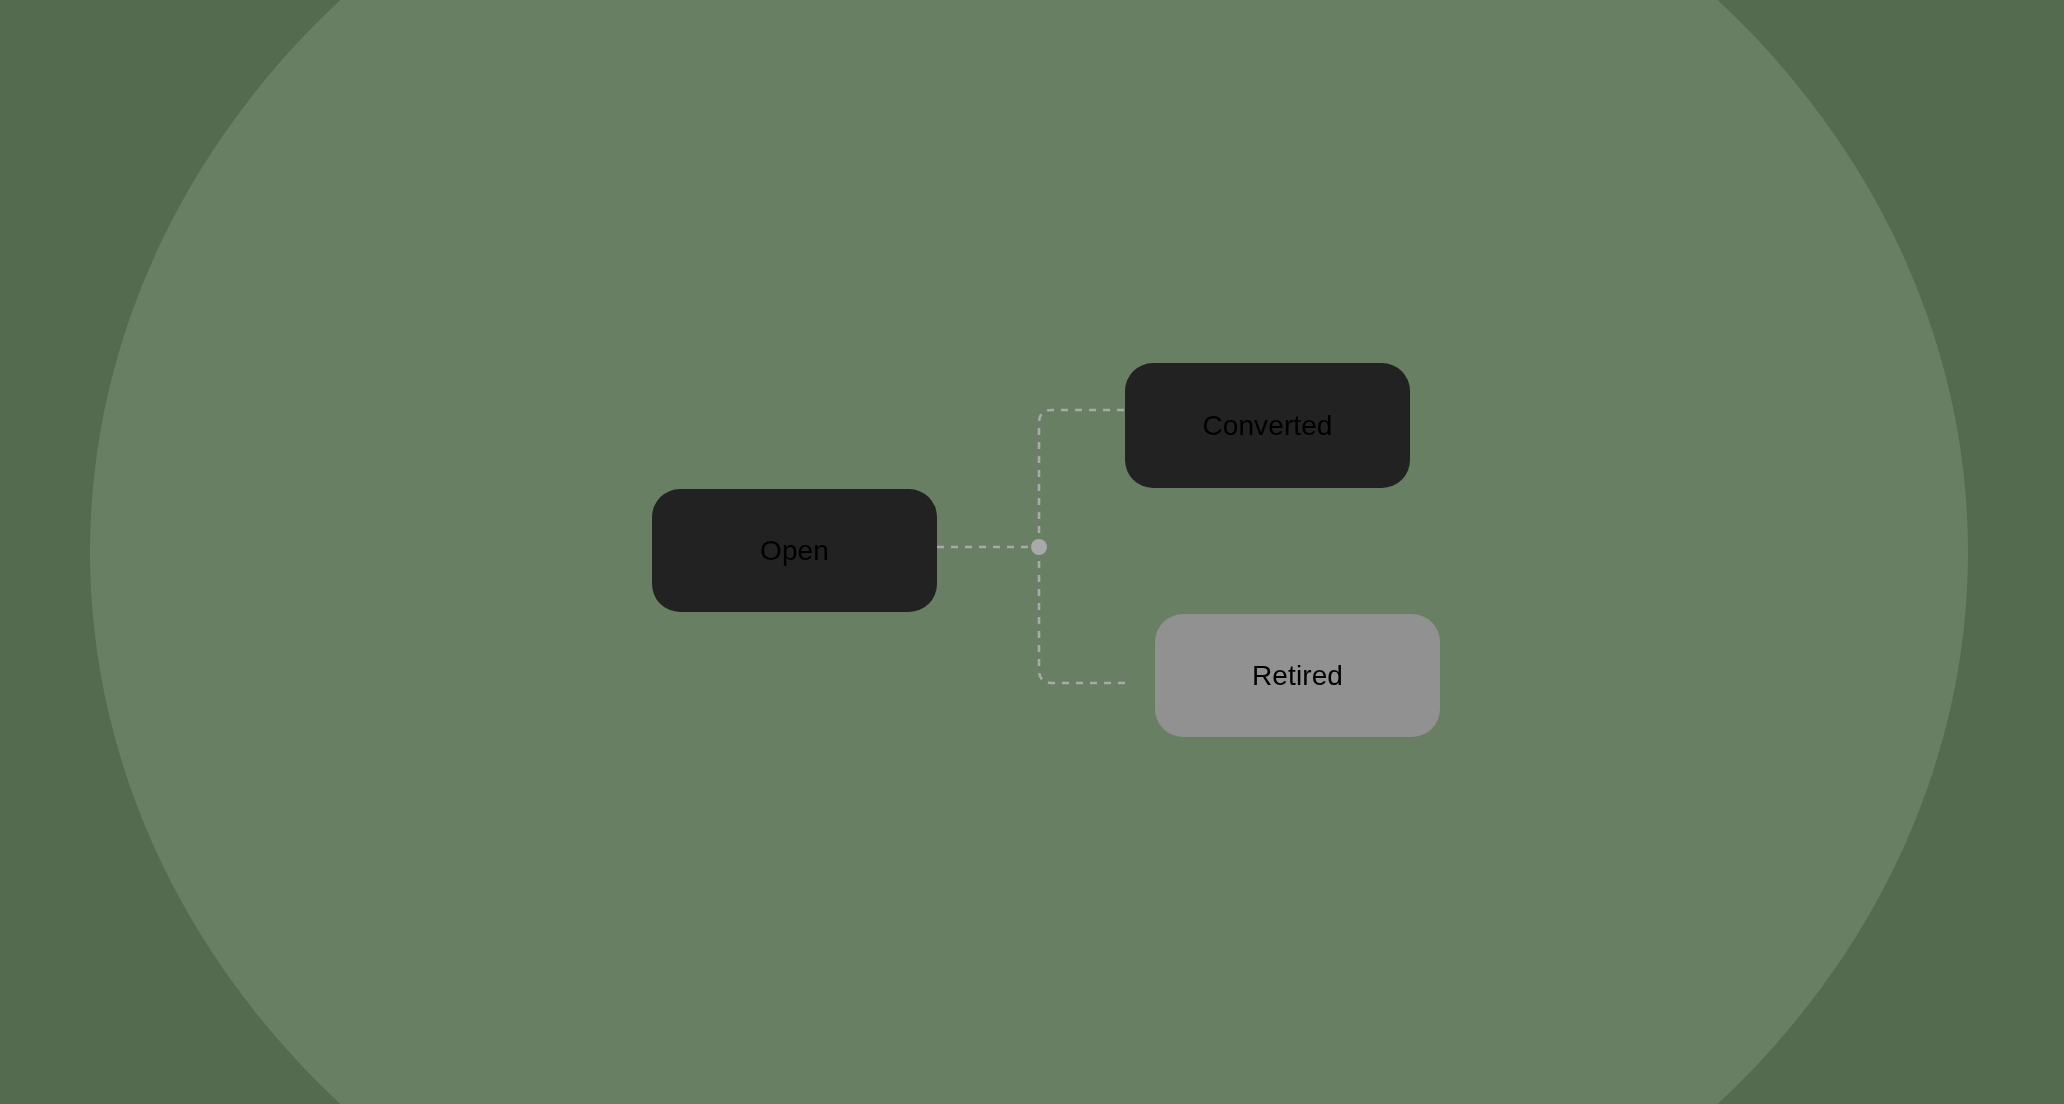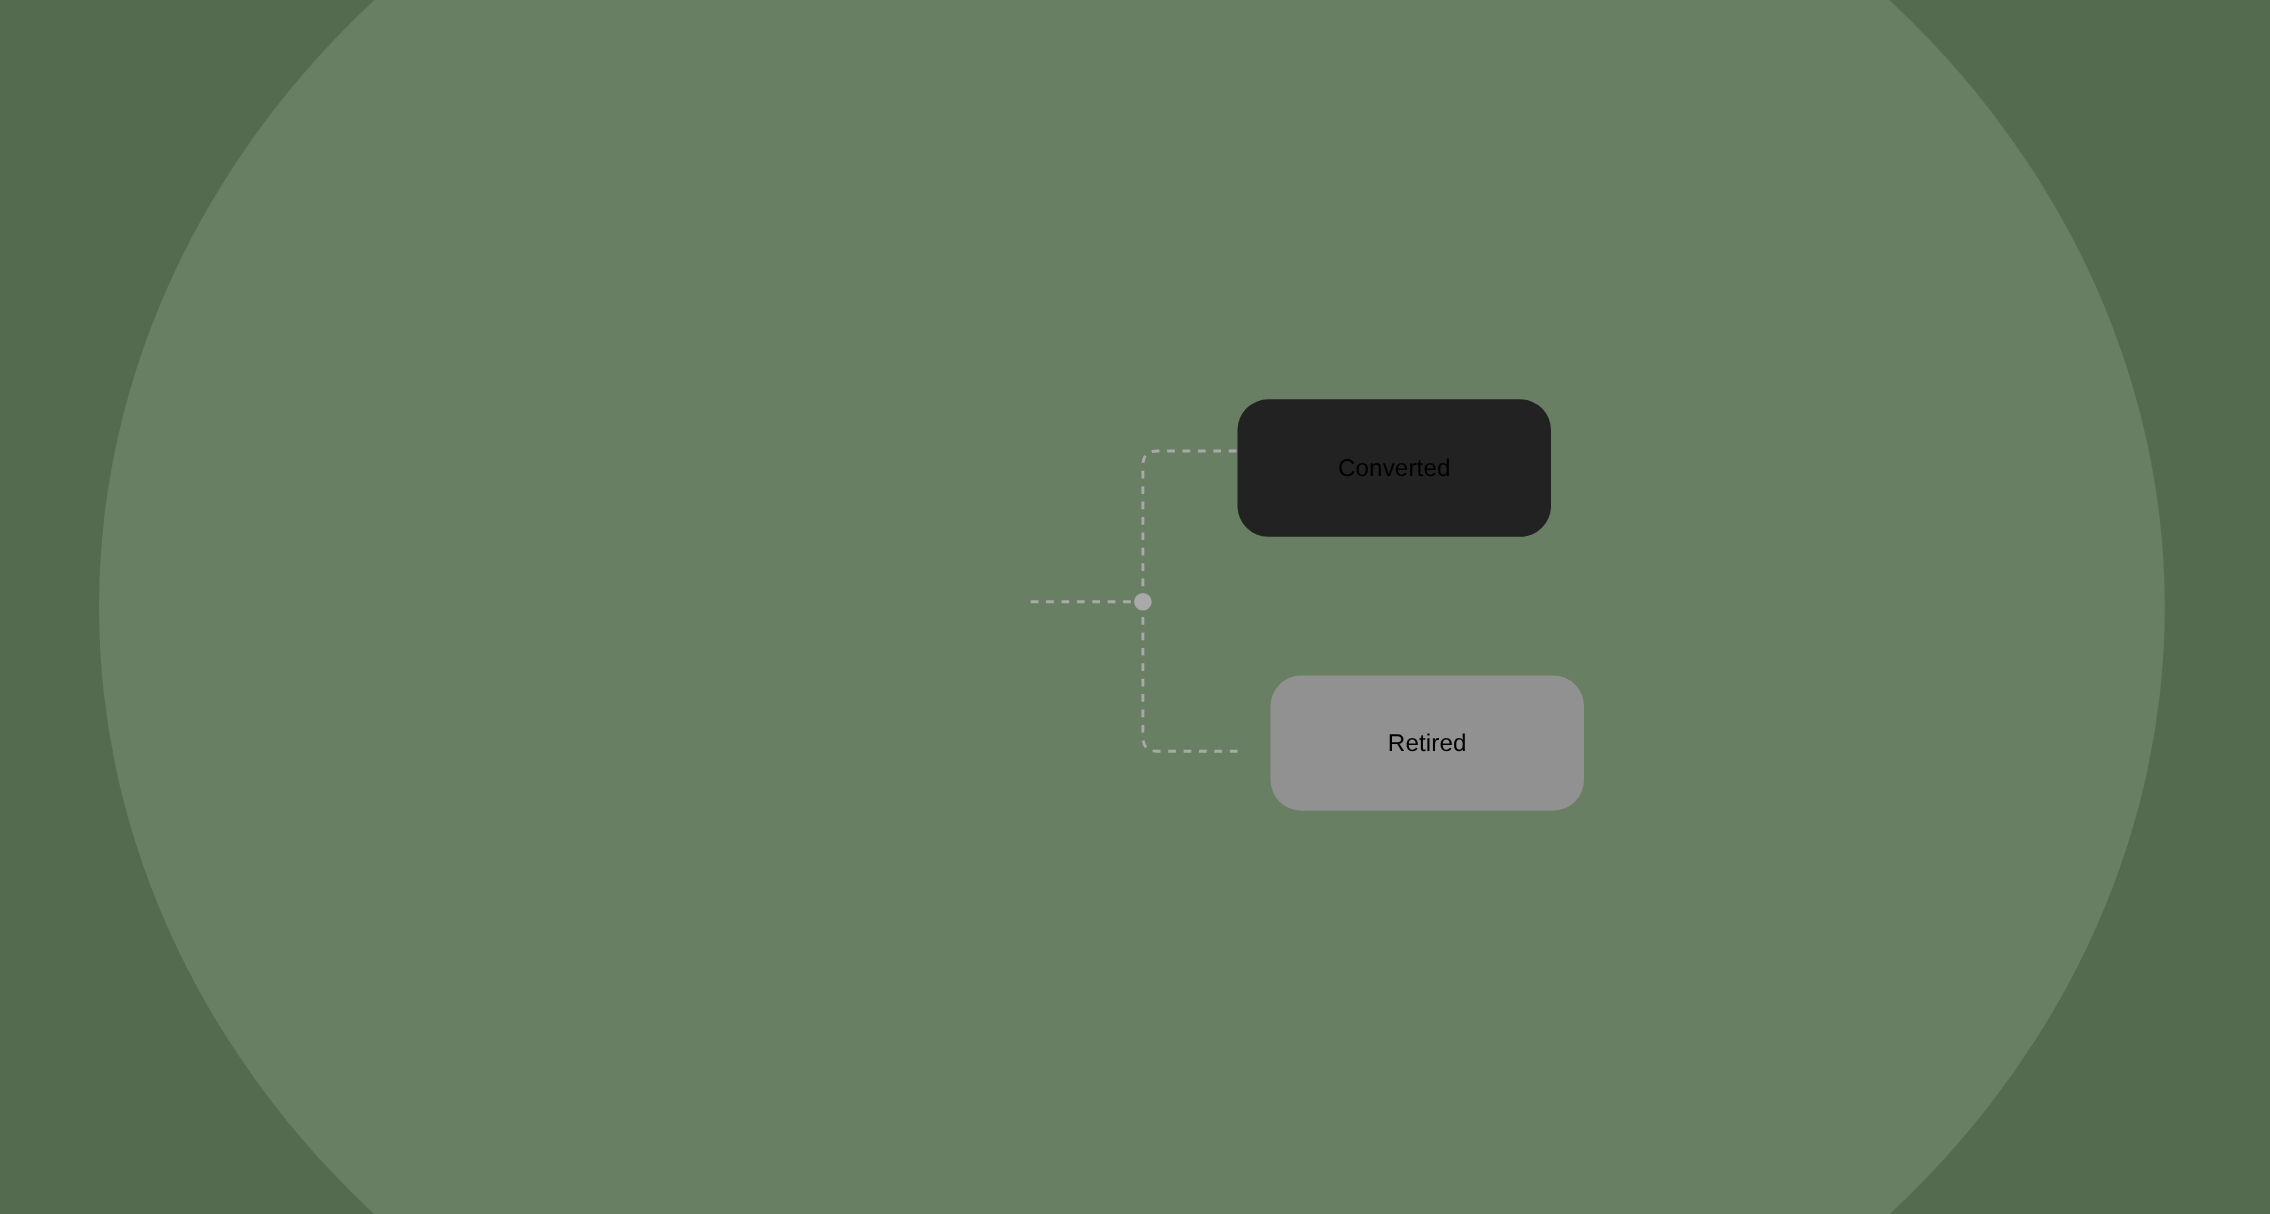--- a/index.html
+++ b/index.html
@@ -46,21 +46,21 @@
     position: absolute;
     display: flex;
     align-items: center;
     justify-content: center;
     border-radius: 28px;
     box-sizing: border-box;
     user-select: none;
   }
   .node-label {
     font-family: "Liberation Sans", sans-serif;
-    font-size: 22px;
+    font-size: 28px;
     font-weight: 400;
     letter-spacing: 0.1px;
     line-height: 1;
     white-space: nowrap;
   }
 
   .node--open {
     left: 652px;
     top: 489px;
     width: 285px;
@@ -94,20 +94,23 @@
 
     <path d="M 937 547 L 1039 547" fill="none" stroke="#a9a9a9" stroke-width="2.6" stroke-dasharray="7 7" stroke-linecap="butt"></path>
 
     <path d="M 1039 547 L 1039 423 Q 1039 410 1052 410 L 1125 410" fill="none" stroke="#a9a9a9" stroke-width="2.6" stroke-dasharray="7 7" stroke-linecap="butt"></path>
 
     <path d="M 1039 547 L 1039 670 Q 1039 683 1052 683 L 1125 683" fill="none" stroke="#a9a9a9" stroke-width="2.6" stroke-dasharray="7 7" stroke-linecap="butt"></path>
 
     <circle cx="1039" cy="547" r="8" fill="#a9a9a9"></circle>
   </svg>
 
+  <div class="node node--open">
+    <span class="node-label">Open</span>
+  </div>
 
   <div class="node node--converted">
     <span class="node-label">Converted</span>
   </div>
 
   <div class="node node--retired">
     <span class="node-label">Retired</span>
   </div>
 
 </div>

